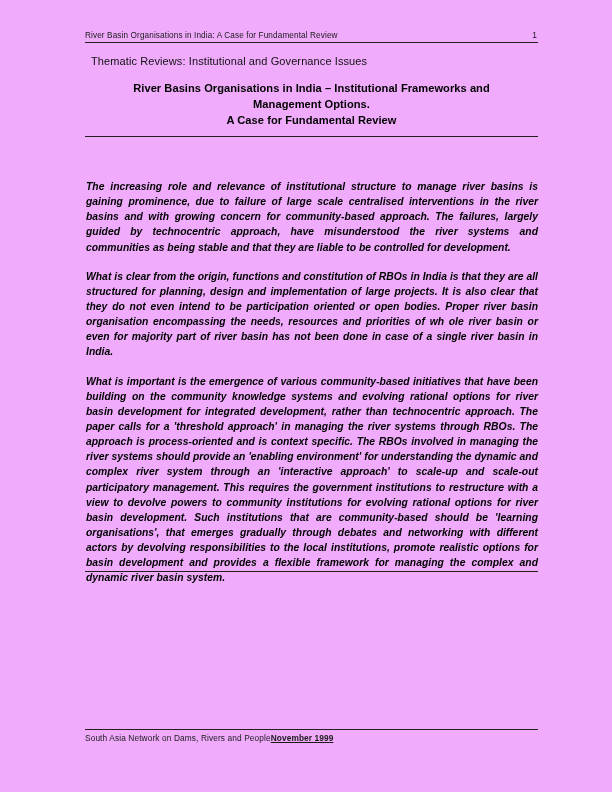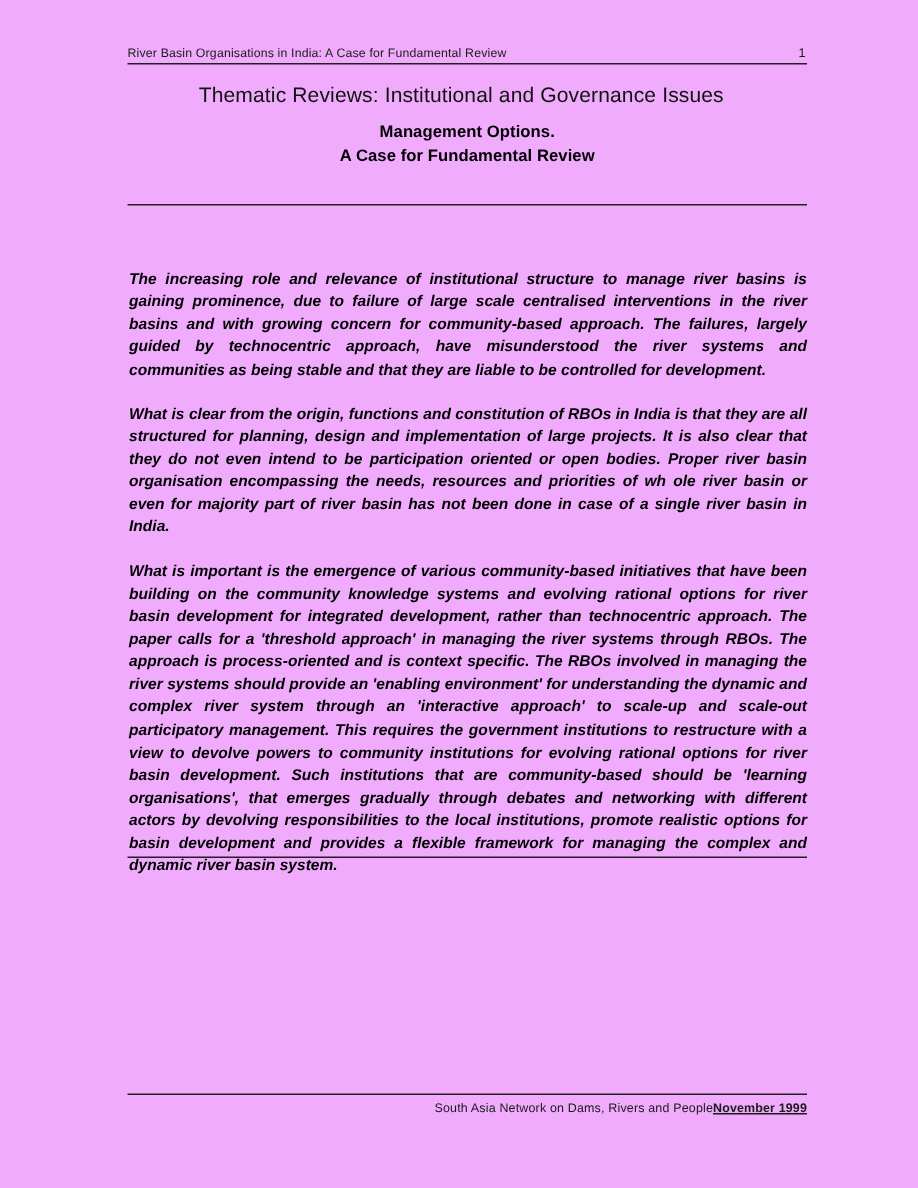--- a/index.html
+++ b/index.html
@@ -41,25 +41,25 @@
   }
   .header-pageno {
     font-size: 8.4px;
     color: #1a1a1a;
     padding-right: 1px;
   }
 
   
   .series-line {
     position: absolute;
-    left: 81px;
+    left: 91px;
     top: 55px;
     width: 453px;
-    text-align: center;
-    font-size: 14px;
+    text-align: left;
+    font-size: 11px;
     letter-spacing: 0.1px;
     color: #111111;
   }
 
   
   .doc-title {
     position: absolute;
     left: 85px;
     top: 81px;
     width: 453px;
@@ -126,21 +126,21 @@
   
   .footer {
     position: absolute;
     left: 85px;
     top: 729px;
     width: 453px;
     border-top: 1.3px solid #231f20;
     padding-top: 2.5px;
     display: flex;
     align-items: flex-start;
-    justify-content: flex-end;
+    justify-content: flex-start;
   }
   .footer-left {
     font-size: 8.3px;
     letter-spacing: 0.12px;
     color: #1a1a1a;
     white-space: nowrap;
   }
   .footer-right {
     font-size: 8.3px;
     font-weight: bold;
@@ -156,20 +156,21 @@
 <div class="page">
 
   <div class="header">
     <span class="header-title">River Basin Organisations in India: A Case for Fundamental Review</span>
     <span class="header-pageno">1</span>
   </div>
 
   <div class="series-line">Thematic Reviews: Institutional and Governance Issues</div>
 
   <div class="doc-title">
+    <span class="tline">River Basins Organisations in India  – Institutional Frameworks and</span>
     <span class="tline">Management Options.</span>
     <span class="tline">A Case for Fundamental Review</span>
   </div>
 
   <div class="rule-top"></div>
 
 
   <div class="abstract-body">
     <p>The increasing role and relevance of institutional structure to manage river basins is gaining prominence, due to failure of large scale centralised interventions in the river basins and with growing concern for community-based approach. The failures, largely guided by technocentric approach, have misunderstood the river systems and communities as being stable and that they are liable to be controlled for development.</p>
     <p>What is clear from the origin, functions and constitution of RBOs in India is that they are all structured for planning, design and implementation of large projects. It is also clear that they do not even intend to be participation oriented or open bodies. Proper river basin organisation encompassing the needs, resources and priorities of wh ole river basin or even for majority part of river basin has not been done in case of a single river basin in India.</p>

